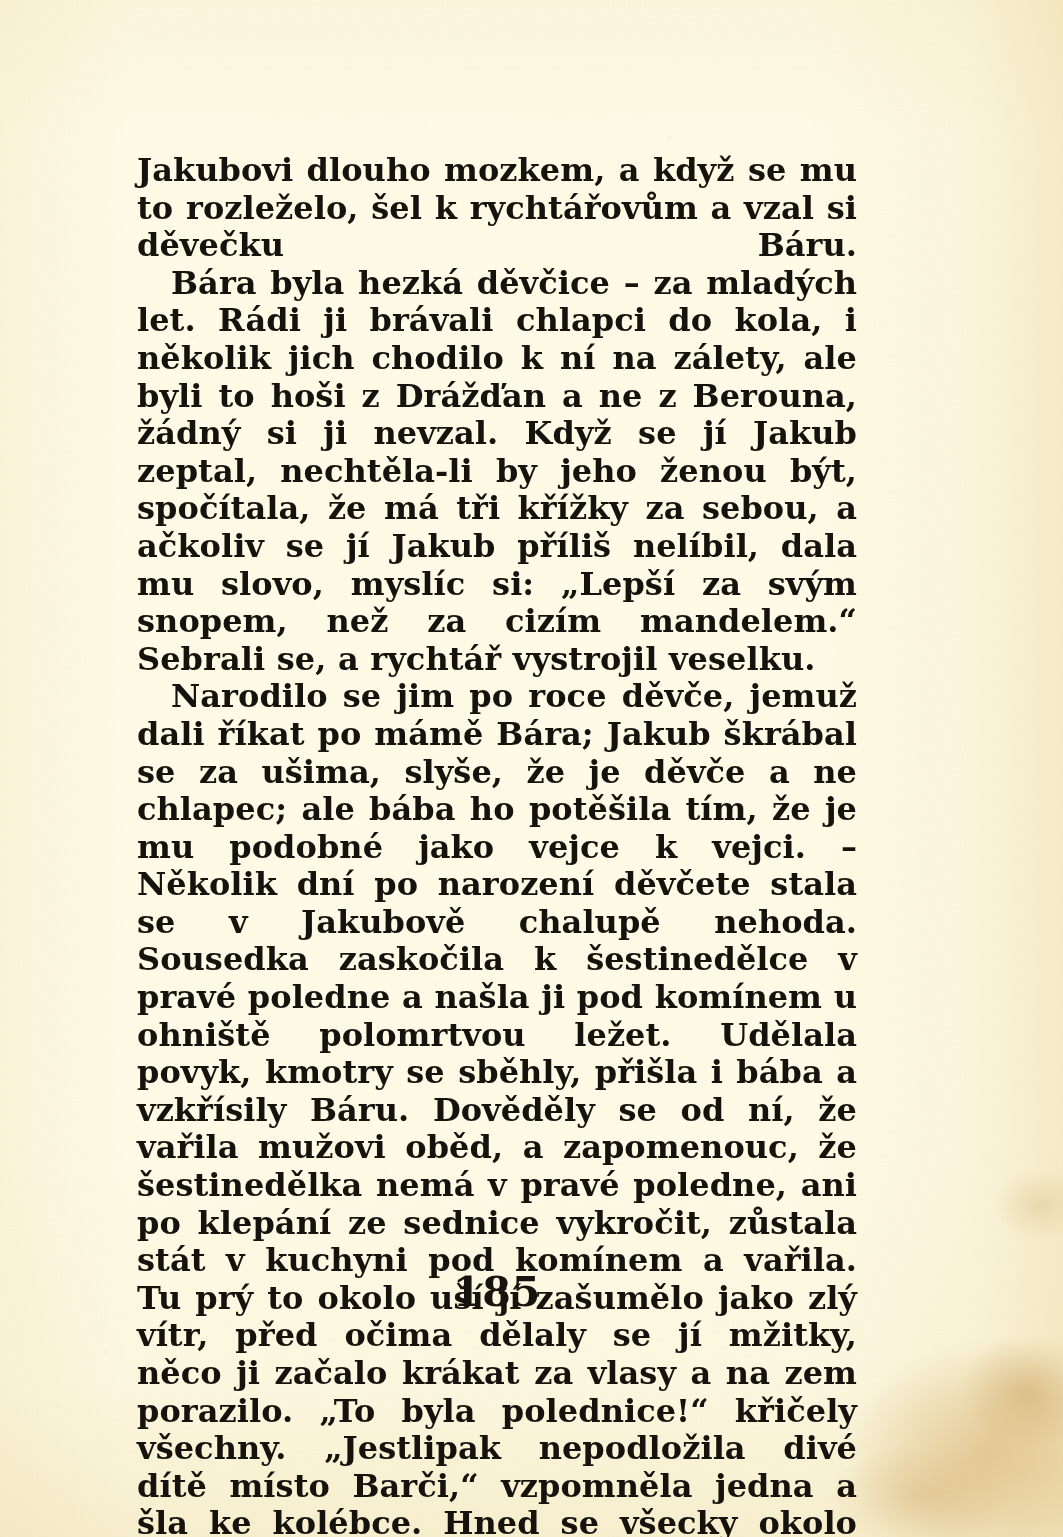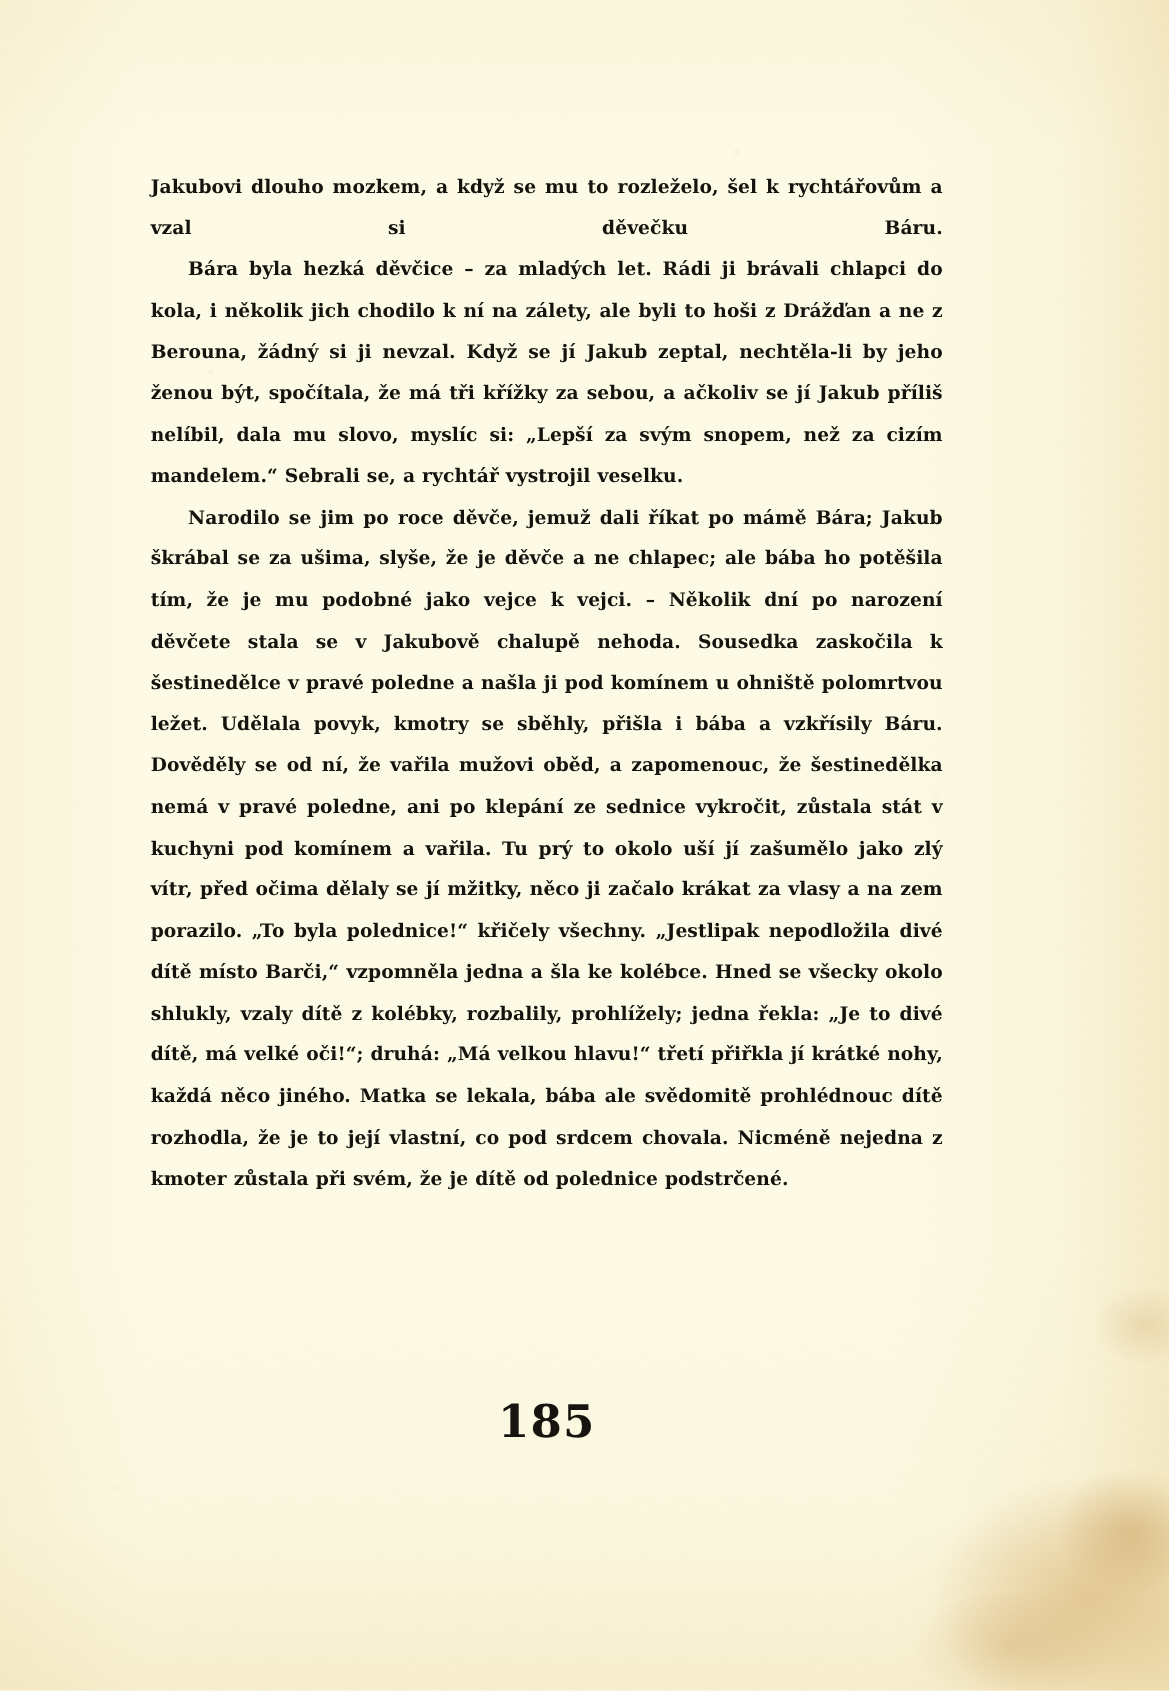--- a/index.html
+++ b/index.html
@@ -49,21 +49,21 @@
     position: absolute;
     left: 137px;
     top: 152px;
     width: 720px;
   }
 
   .para {
     margin: 0;
     font-family: "DejaVu Serif", "Liberation Serif", serif;
     font-weight: 700;
-    font-size: 17px;
+    font-size: 32px;
     line-height: 37.6px;
     color: #16130e;
     text-align: justify;
     text-indent: 34px;
     -webkit-font-smoothing: antialiased;
     letter-spacing: 0.05px;
     word-spacing: 0.4px;
   }
 
   .para.first {

